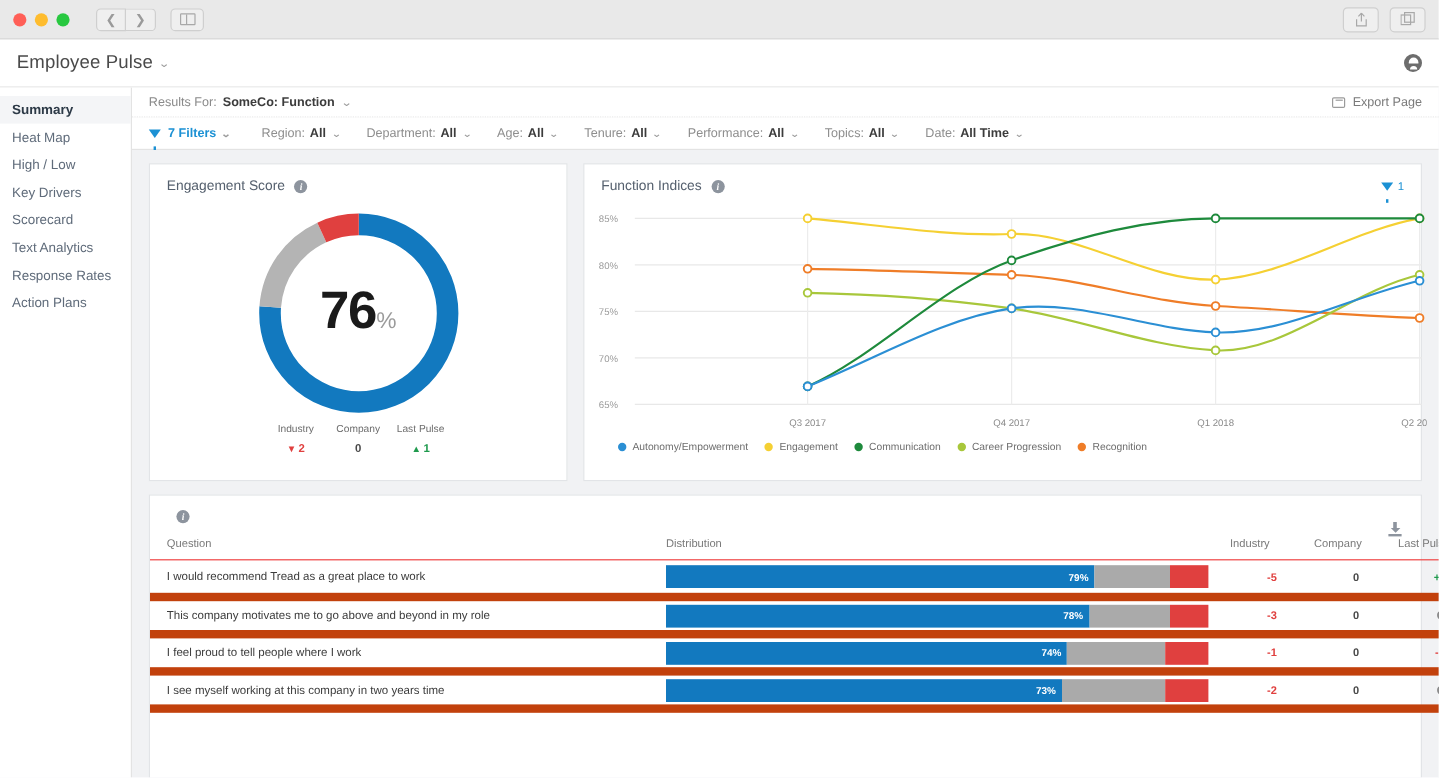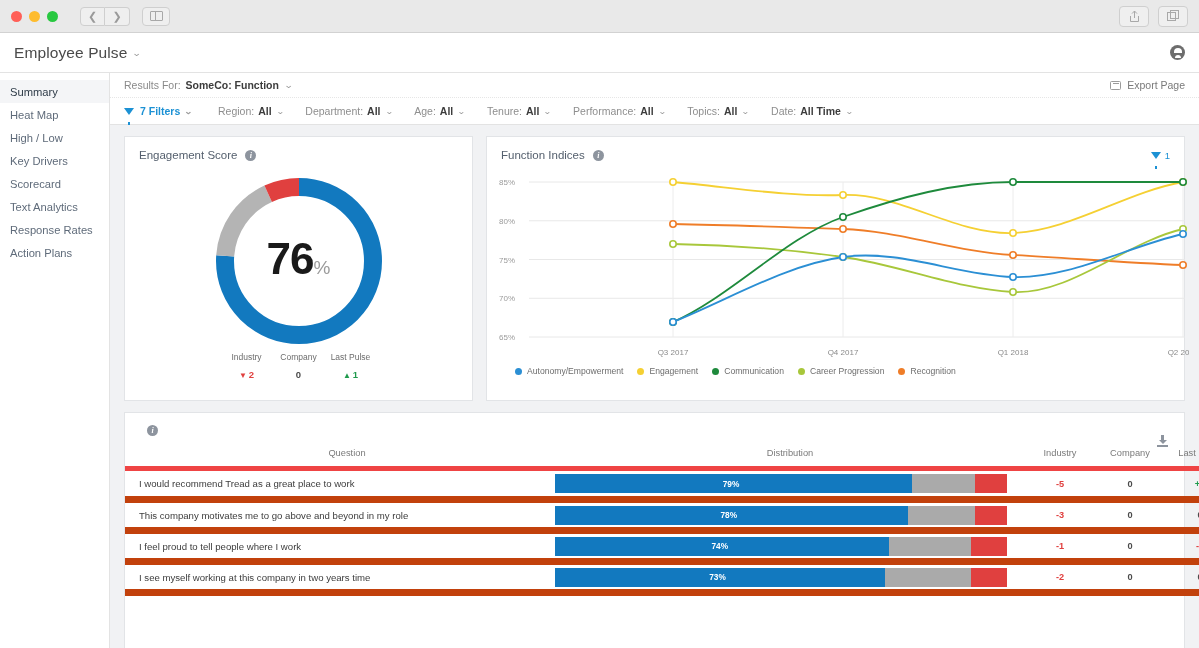--- a/index.html
+++ b/index.html
@@ -57,21 +57,21 @@
   
   .sidebar {
     width: 110px; flex: 0 0 110px; background: #fff;
     border-right: 1px solid #e3e3e3; padding-top: 7px;
   }
   .side-item {
     height: 23px; display: flex; align-items: center;
     padding-left: 10px; font-size: 11.2px; color: #5f6b7a; cursor: pointer;
     white-space: nowrap;
   }
-  .side-item.active { color: #2d3a47; font-weight: normal; background: #f4f5f7; }
+  .side-item.active { color: #2d3a47; font-weight: bold; background: #f4f5f7; }
 
   
   .content { flex: 1 1 auto; background: #f1f2f4; display: flex; flex-direction: column; min-width:0; }
 
   .results-bar {
     height: 25px; background: #fff; display: flex; align-items: center;
     padding: 0 14px; font-size: 10.5px; color: #8a8a8a; flex: 0 0 25px;
     border-bottom: 1px dotted #e6e6e6;
   }
   .results-bar .val { color: #3c3c3c; font-weight: bold; margin-left: 5px; }
@@ -134,35 +134,35 @@
   
   .row-bottom { margin-top: 11px; height: 242px; }
   .table-card { width: 100%; height: 100%; position: relative; }
   .dl-icon { position: absolute; right: 16px; top: 22px; width: 11px; height: 12px; cursor:pointer; }
   .dl-icon:before { content:''; position:absolute; left:4px; top:0; width:3px; height:6px; background:#8d949e; }
   .dl-icon:after { content:''; position:absolute; left:1.5px; top:4.5px; border-left:4px solid transparent; border-right:4px solid transparent; border-top:4.5px solid #8d949e; }
   .dl-base { position:absolute; left:0; bottom:0; width:11px; height:2px; background:#8d949e; }
 
   table.items { width: 100%; border-collapse: collapse; margin-top: 12px; table-layout: fixed; }
   table.items th {
-    font-size: 9.3px; color: #7a7a7a; font-weight: normal; text-align: center;
-    padding: 0 0 8px 0; border-bottom: 5px solid #ef4444;
+    font-size: 9.3px; color: #7a7a7a; font-weight: normal; text-align: left;
+    padding: 0 0 8px 0; border-bottom: 1px solid #ef4444;
   }
   table.items td { padding: 0; border-bottom: 7px solid #c2410c; height: 31px; vertical-align: middle; }
   .c-q { padding-left: 14px !important; width: 430px; }
   .c-d { width: 470px; }
   .c-n { width: 70px; text-align: center; }
   td.c-q { font-size: 9.6px; color: #3c3c3c; }
   td.c-n { font-size: 9.2px; font-weight: bold; }
   .n-neg { color: #e0403f; }
   .n-pos { color: #1f9a4d; }
   .n-zero { color: #4a4a4a; }
 
   .distbar { display: flex; height: 19px; width: 452px; }
-  .seg-blue { background: #1279bf; display: flex; align-items: center; justify-content: center; padding-right: 5px; color: #fff; font-size: 8.3px; font-weight: bold; }
+  .seg-blue { background: #1279bf; display: flex; align-items: center; justify-content: flex-end; padding-right: 5px; color: #fff; font-size: 8.3px; font-weight: bold; }
   .seg-gray { background: #aaaaaa; }
   .seg-red { background: #e0403f; }
 </style>
 </head>
 <body>
 
 <div class="window">
 
   <div class="chrome">
     <div class="traffic">

